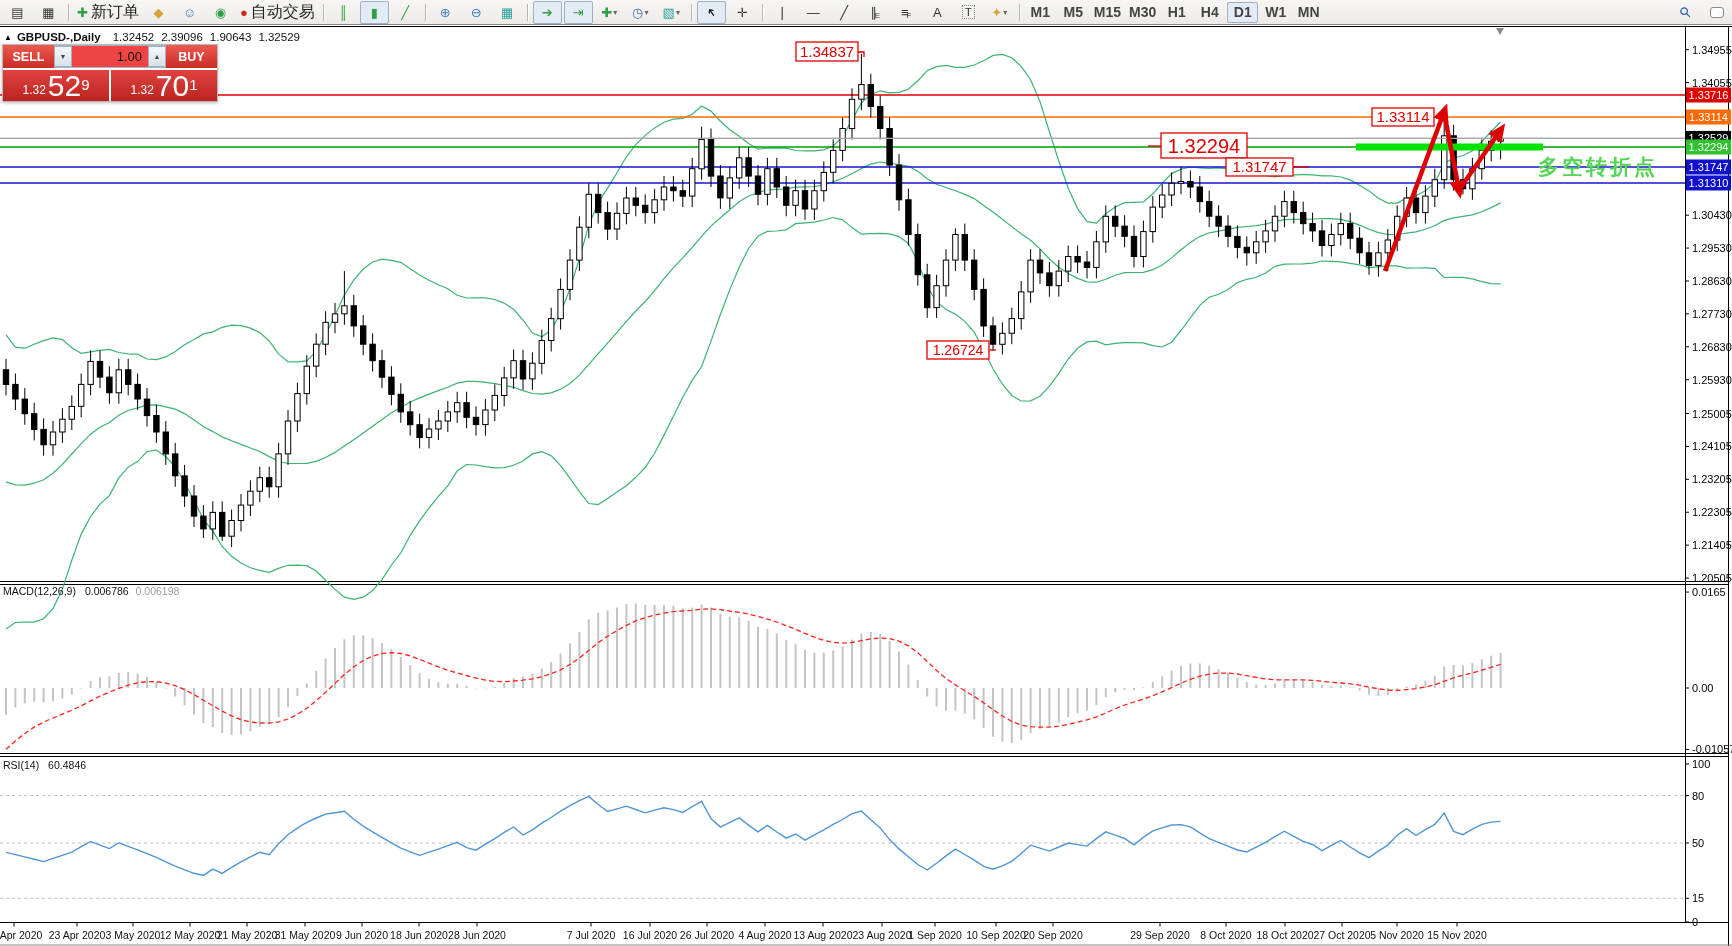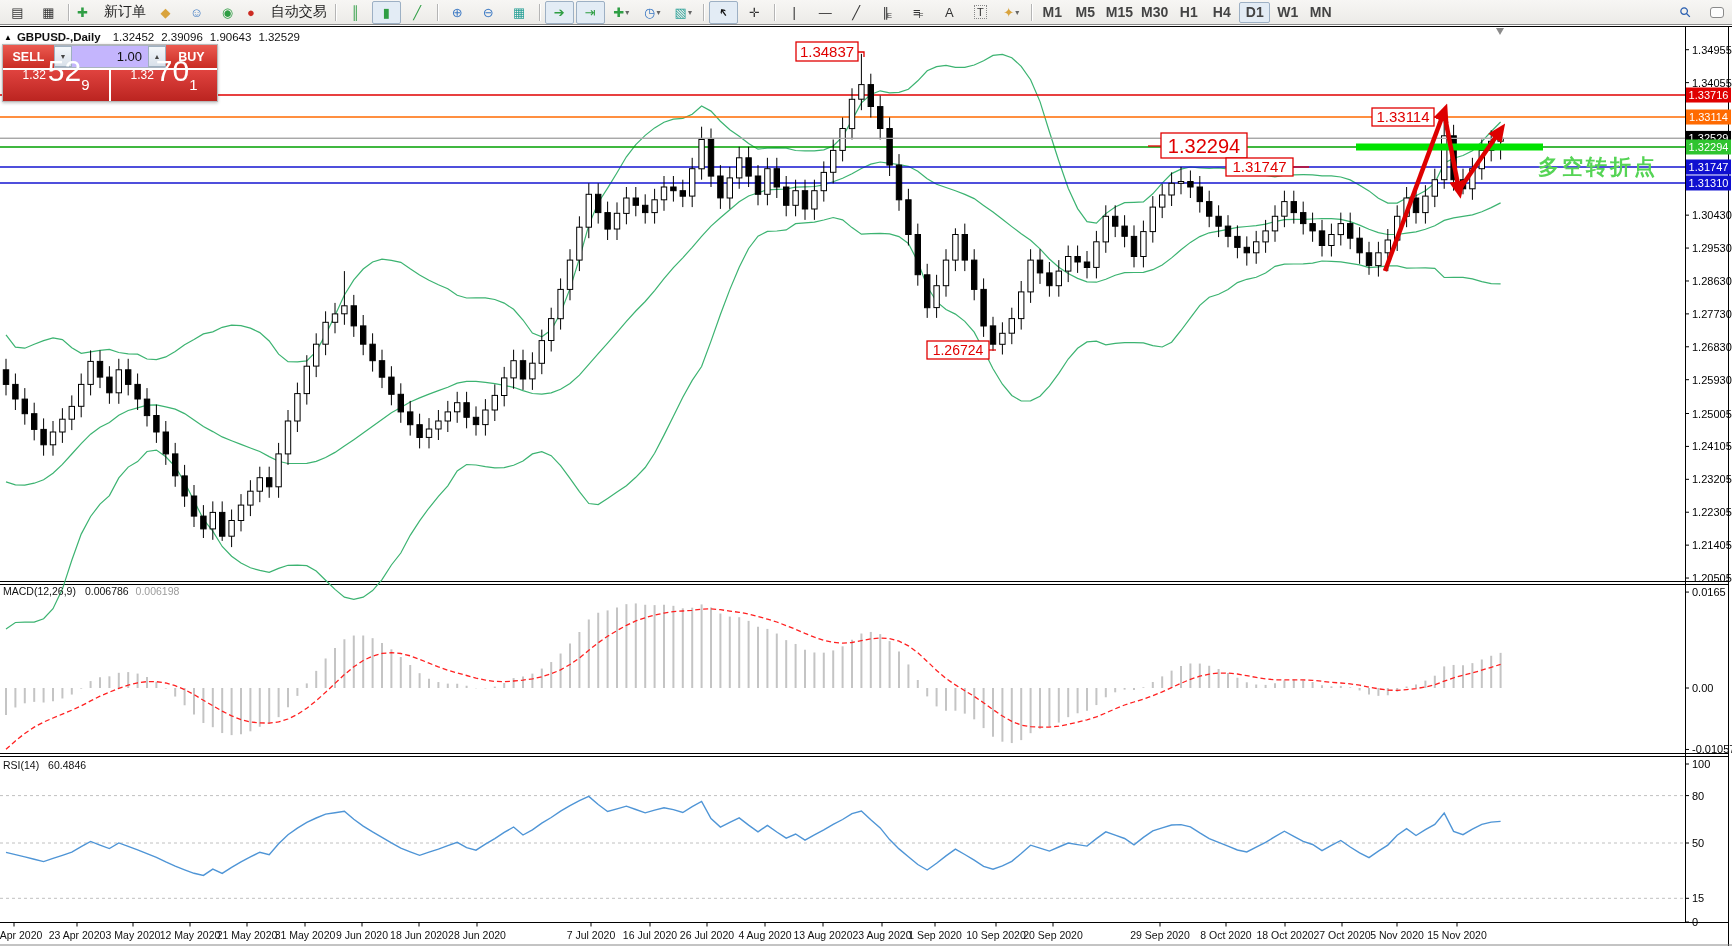--- a/index.html
+++ b/index.html
@@ -3,21 +3,21 @@
 <meta charset="utf-8">
 <style>
   html,body{margin:0;padding:0;width:1732px;height:946px;overflow:hidden;background:#fff;
     font-family:"Liberation Sans","DejaVu Sans",sans-serif;}
   
   #toolbar{position:absolute;left:0;top:0;width:1732px;height:25px;background:linear-gradient(#f7f6f4,#ecebe8);
     border-bottom:1px solid #8a8a8a;display:flex;align-items:center;padding-left:2px;box-sizing:border-box;z-index:30;}
   .tbtn{height:21px;min-width:23px;display:flex;align-items:center;justify-content:center;margin:0 1px;
     font-size:13px;color:#555;border:1px solid transparent;border-radius:2px;white-space:nowrap;padding:0 2px;cursor:default;}
   .tbtn.pressed{border:1px solid #9db0c4;background:#e3ecf5;}
-  .tbtn .lbl{font-size:14px;color:#222;margin-left:16px;}
+  .tbtn .lbl{font-size:16px;color:#222;margin-left:3px;}
   .sep{width:1px;height:17px;background:#b5b5b5;box-shadow:1px 0 0 #fff;margin:0 4px;}
   .tf{font-size:14px;font-weight:bold;color:#444;min-width:25px;height:19px;}
   .dd{font-size:8px;color:#666;margin-left:1px;}
   .g-green{color:#2f9e44;} .g-blue{color:#3b78c3;} .g-red{color:#cc2b22;} .g-gold{color:#d9a33c;}
   .g-teal{color:#2aa198;} .g-dark{color:#333;}
   .rot-cursor{display:inline-block;transform:rotate(-125deg);font-size:11px;color:#111;}
   .rot-mag{display:inline-block;transform:rotate(-45deg);color:#2a5fb0;font-size:14px;font-weight:bold;}
   .chatbub{display:inline-block;width:12px;height:9px;border:1.5px solid #8a8a8a;border-radius:3px;background:#fdfdfd;}
   .spacer{flex:1;}
   .subE{font-size:8px;color:#333;margin-left:-2px;margin-top:6px;}
@@ -27,23 +27,23 @@
   #symline .sym{font-weight:bold;margin-right:12px;}
   #symline .num{margin-right:7px;}
   #oneclick{position:absolute;left:2px;top:44px;width:214px;z-index:20;border:1px solid #b9b9b9;background:#fff;
     box-shadow:0 1px 3px rgba(0,0,0,.25);}
   #oc-top{display:flex;height:23px;}
   .ocbtn{width:51px;background:linear-gradient(#ec5a50,#c92c24);color:#fff;font-size:12.5px;font-weight:bold;
     display:flex;align-items:center;justify-content:center;}
   #oc-vol{flex:1;display:flex;border-top:1px solid #aab4c0;border-bottom:1px solid #aab4c0;}
   .spin{width:16px;background:linear-gradient(#f4f7fa,#d8e0ea);border:1px solid #9fb0c0;font-size:7px;color:#444;
     display:flex;align-items:center;justify-content:center;}
-  #voltxt{flex:1;background:#c4b5fd;font-size:13px;color:#111;display:flex;align-items:center;justify-content:flex-end;padding-right:6px;}
+  #voltxt{flex:1;background:#ef4444;font-size:13px;color:#111;display:flex;align-items:center;justify-content:flex-end;padding-right:6px;}
   #oc-big{display:flex;height:31px;border-top:2px solid #fff;}
-  .bigp{flex:1;background:linear-gradient(#e0433f,#bb2420);color:#fff;display:flex;align-items:flex-end;justify-content:center;padding-bottom:16px;}
+  .bigp{flex:1;background:linear-gradient(#e0433f,#bb2420);color:#fff;display:flex;align-items:flex-end;justify-content:center;padding-bottom:1px;}
   .bigp:first-child{margin-right:2px;}
   .bp-base{font-size:12px;margin-right:2px;line-height:20px;}
   .bp-big{font-size:30px;line-height:28px;font-weight:500;margin-top:32px;}
   .bp-sup{font-size:15px;line-height:30px;vertical-align:top;align-self:flex-start;}
   svg text{font-family:"Liberation Sans","DejaVu Sans",sans-serif;}
 </style>
 </head>
 <body>
 
 <div id="toolbar">

